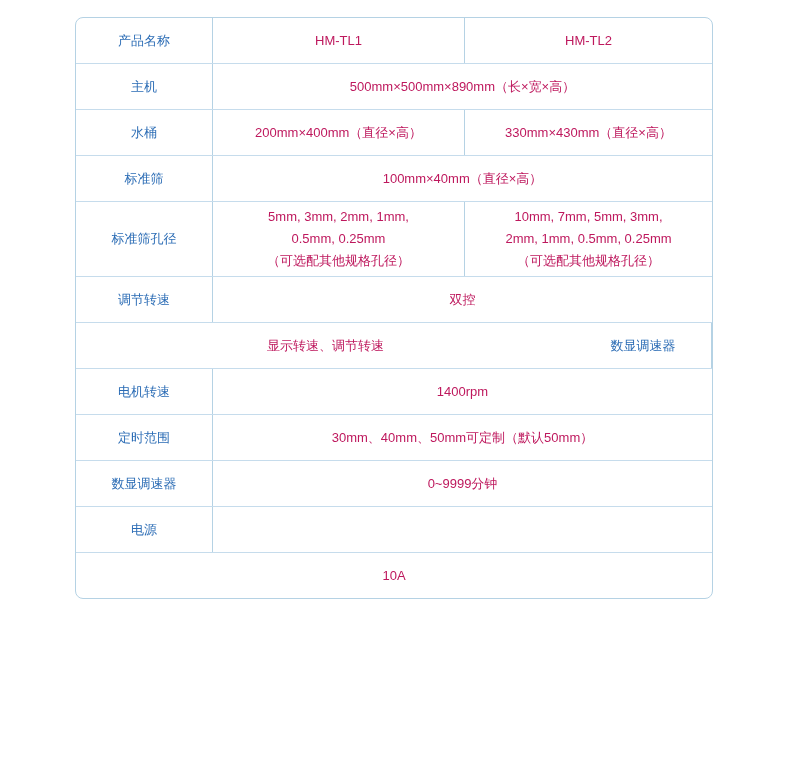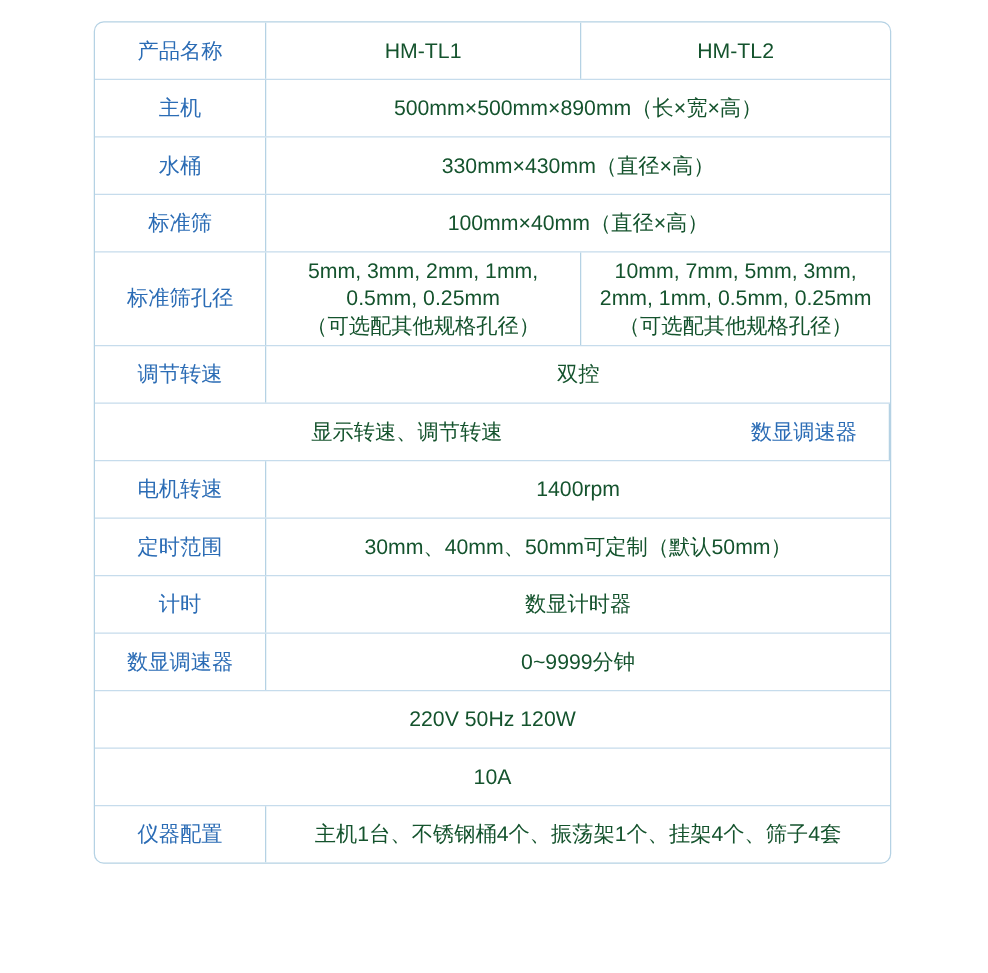--- a/index.html
+++ b/index.html
@@ -34,32 +34,32 @@
   }
   .row:last-child { border-bottom: none; }
   .cell {
     display: flex;
     align-items: center;
     justify-content: center;
     text-align: center;
     box-sizing: border-box;
     min-height: 45px;
     padding: 4px 6px;
-    font-size: 17px;
+    font-size: 13px;
     line-height: 22px;
     white-space: pre-line;
   }
   .cell.label {
     width: 137px;
     flex: none;
     color: #2b6cb5;
     border-right: 1px solid #b5d2e4;
   }
   .cell.value {
-    color: #14532d;
+    color: #be185d;
   }
   .cell.col2 {
     width: 252px;
     flex: none;
     border-right: 1px solid #b5d2e4;
   }
   .cell.col3 {
     flex: 1;
   }
   .cell.span2 {
@@ -78,20 +78,21 @@
       <div class="cell value col3">HM-TL2</div>
     </div>
 
     <div class="row">
       <div class="cell label">主机</div>
       <div class="cell value span2">500mm×500mm×890mm（长×宽×高）</div>
     </div>
 
     <div class="row">
       <div class="cell label">水桶</div>
+      <div class="cell value col2">200mm×400mm（直径×高）</div>
       <div class="cell value col3">330mm×430mm（直径×高）</div>
     </div>
 
     <div class="row">
       <div class="cell label">标准筛</div>
       <div class="cell value span2">100mm×40mm（直径×高）</div>
     </div>
 
     <div class="row">
       <div class="cell label">标准筛孔径</div>
@@ -117,37 +118,29 @@
       <div class="cell label">电机转速</div>
       <div class="cell value span2">1400rpm</div>
     </div>
 
 
     <div class="row">
       <div class="cell label">定时范围</div>
       <div class="cell value span2">30mm、40mm、50mm可定制（默认50mm）</div>
     </div>
 
-    <div class="row">
-      <div class="cell label">计时</div>
-      <div class="cell value span2">数显计时器</div>
-    </div>
 
     <div class="row">
       <div class="cell label">数显调速器</div>
       <div class="cell value span2">0~9999分钟</div>
     </div>
 
     <div class="row">
-      <div class="cell value span2">220V 50Hz 120W</div>
+      <div class="cell label">电源</div>
     </div>
 
     <div class="row">
       <div class="cell value span2">10A</div>
     </div>
 
-    <div class="row">
-      <div class="cell label">仪器配置</div>
-      <div class="cell value span2">主机1台、不锈钢桶4个、振荡架1个、挂架4个、筛子4套</div>
-    </div>
 
   </div>
 </div>
 
 </body></html>

